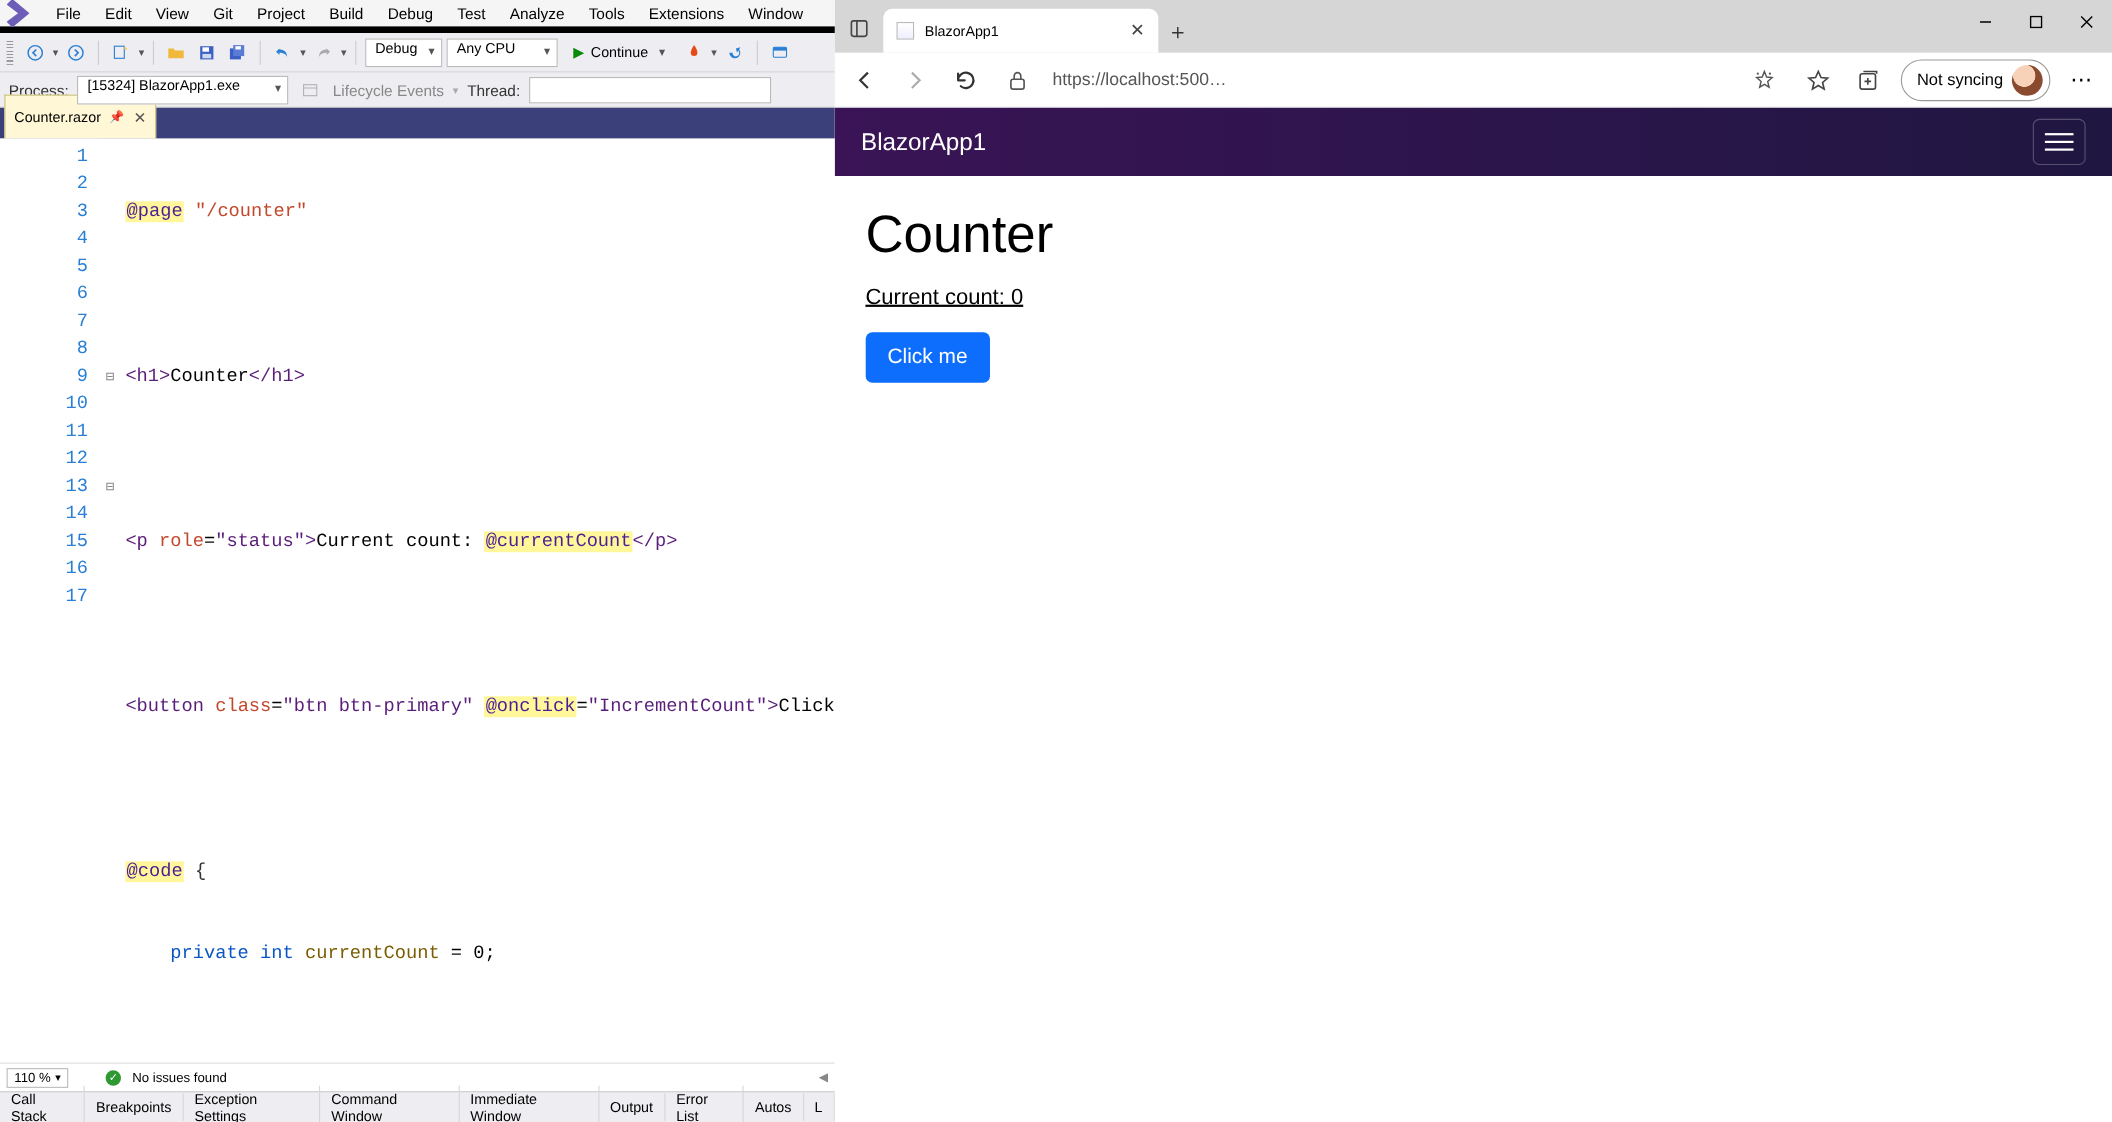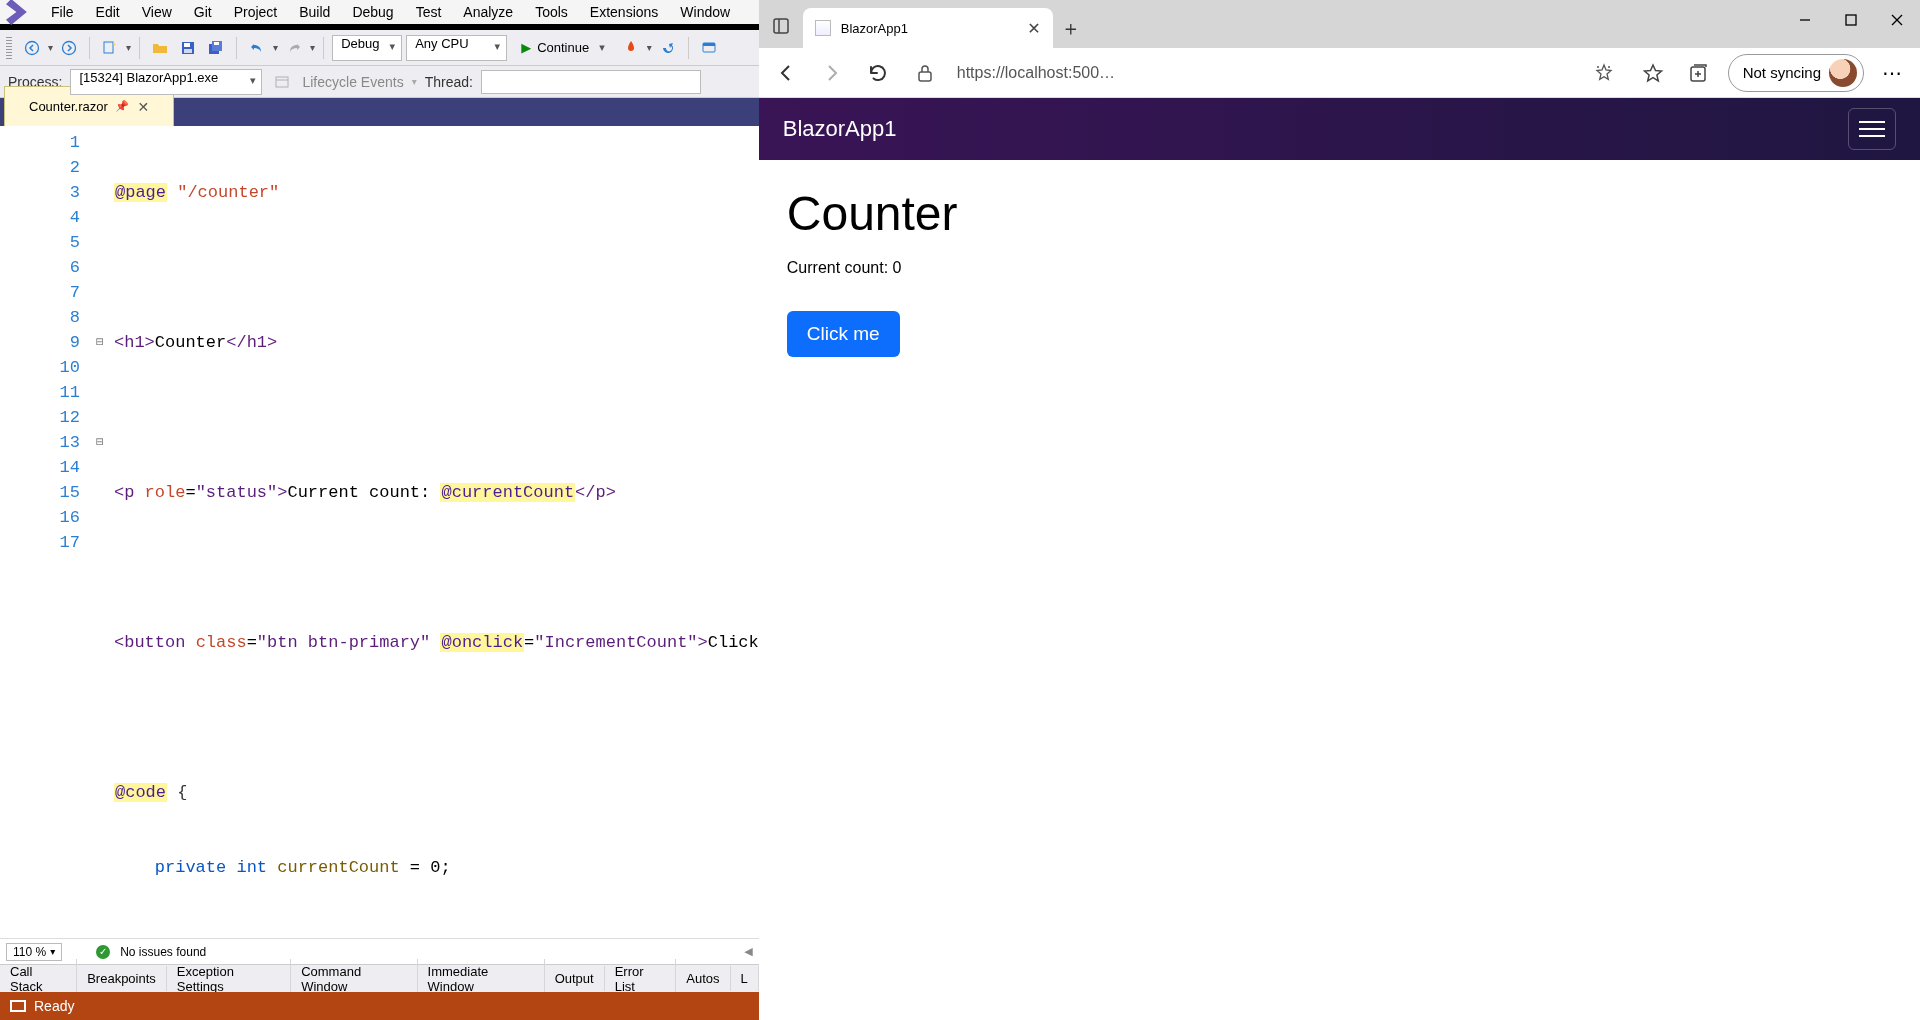--- a/index.html
+++ b/index.html
@@ -22,21 +22,21 @@
   .tb-select::after { content: "▾"; position: absolute; right: 6px; top: 4px; color: #555; font-size: 11px; }
   .tb-continue { display: flex; align-items: center; gap: 6px; padding: 0 10px; height: 26px; }
   .tb-continue .play { color: #0a8a0a; }
   .tb-continue::after { content: "▾"; margin-left: 4px; font-size: 11px; color: #555; }
 
   .vs-debugbar { height: 32px; background: #eeeef2; display: flex; align-items: center; padding: 0 8px; gap: 8px; border-bottom: 1px solid #ccc; font-size: 14px; }
   .vs-debugbar label { color: #333; }
   .thread-select { width: 220px; height: 24px; border: 1px solid #bbb; background: #fff; }
 
   .vs-tabwell { height: 28px; background: #3b3f7a; display: flex; align-items: flex-end; padding-left: 4px; }
-  .editor-tab { background: #fff7d6; border: 1px solid #c9c07a; border-bottom: none; height: 40px; display: flex; align-items: center; padding: 0 24px; gap: 8px; font-size: 13px; }
+  .editor-tab { background: #fff7d6; border: 1px solid #c9c07a; border-bottom: none; height: 40px; display: flex; align-items: center; padding: 0 8px; gap: 8px; font-size: 13px; }
   .editor-tab .pin { font-size: 11px; color: #777; }
   .editor-tab .close { font-size: 14px; color: #555; }
 
   .vs-editor { flex: 1; display: flex; background: #fff; overflow: hidden; font-family: Consolas, "Courier New", monospace; font-size: 17px; }
   .gutter { width: 90px; text-align: right; padding: 4px 10px 0 0; color: #2a7fd4; background: #fff; user-select: none; line-height: 25px; }
   .gutter div { height: 25px; }
   .fold-col { width: 20px; padding-top: 4px; line-height: 25px; color: #888; font-size: 13px; text-align: center; }
   .fold-col div { height: 25px; }
   .code { flex: 1; padding: 4px 0 0 4px; line-height: 25px; white-space: pre; }
   .code div { height: 25px; }
@@ -84,21 +84,21 @@
   .more-dots { font-size: 20px; letter-spacing: 2px; padding: 0 6px; }
 
   .edge-content { flex: 1; background: #fff; }
   .app-navbar { height: 62px; background: linear-gradient(90deg, #3a1456, #1f1641); display: flex; align-items: center; padding: 0 24px; color: #fff; justify-content: space-between; }
   .app-brand { font-size: 22px; font-weight: 400; }
   .hamburger { width: 48px; height: 42px; border: 1px solid rgba(255,255,255,0.25); border-radius: 6px; display: flex; flex-direction: column; justify-content: center; align-items: center; gap: 5px; }
   .hamburger span { width: 26px; height: 2px; background: #fff; }
 
   .app-page { padding: 20px 28px; }
   .app-page h1 { font-size: 48px; font-weight: 400; margin: 6px 0 18px; }
-  .status-line { font-size: 16px; margin-bottom: 34px; }
+  .status-line { font-size: 20px; margin-bottom: 20px; text-decoration: underline; }
   .click-btn { background: #0d6efd; color: #fff; border: none; padding: 12px 20px; font-size: 19px; border-radius: 6px; }
 
   svg { display: block; }
 </style>
 </head>
 <body>
 
 <div class="root">
 
   <div class="vs">
@@ -301,24 +301,20 @@
       <div class="panel-tab">Breakpoints</div>
       <div class="panel-tab">Exception Settings</div>
       <div class="panel-tab">Command Window</div>
       <div class="panel-tab">Immediate Window</div>
       <div class="panel-tab">Output</div>
       <div class="panel-tab">Error List</div>
       <div class="panel-tab">Autos</div>
       <div class="panel-tab">L</div>
     </div>
 
-    <div class="vs-statusbar">
-      <div class="sb-rect"></div>
-      <span>Ready</span>
-    </div>
 
   </div>
 
   <div class="edge">
 
     <div class="edge-titlebar">
       <div class="edge-side-btn">
         <svg width="18" height="18" viewBox="0 0 18 18">
             <rect x="2" y="2" width="14" height="14" rx="2" fill="none" stroke="#444" stroke-width="1.5"></rect>
             <path d="M7 2v14" stroke="#444" stroke-width="1.5"></path>

